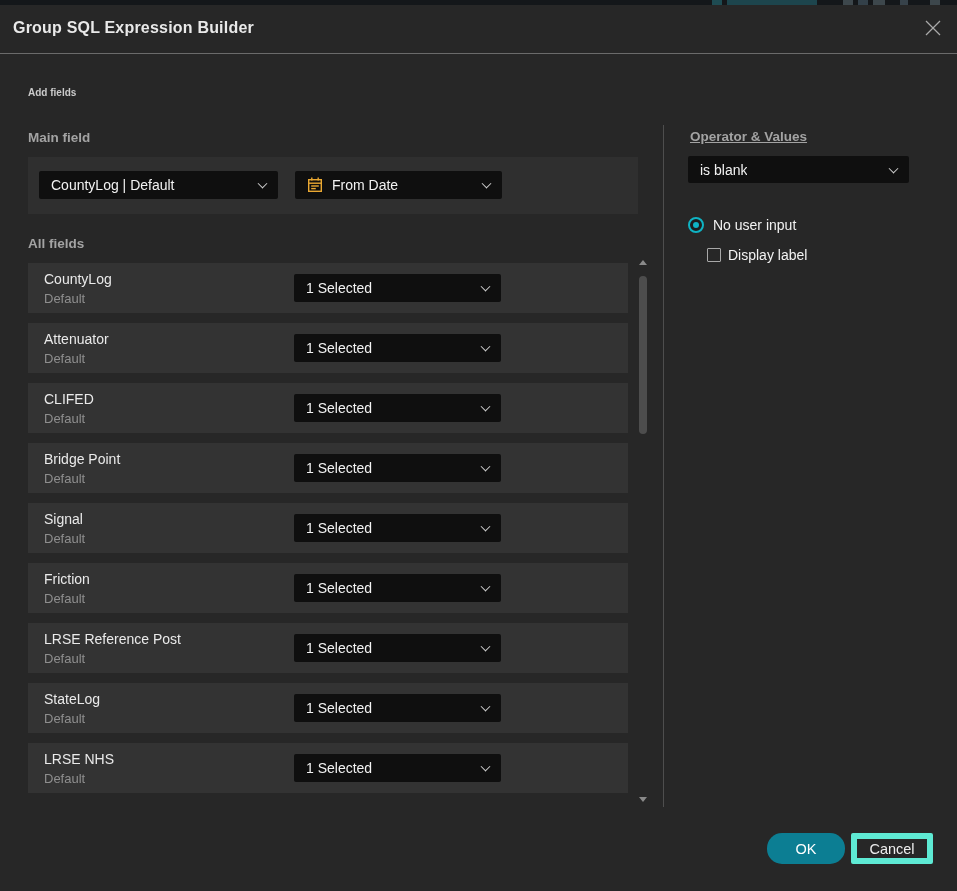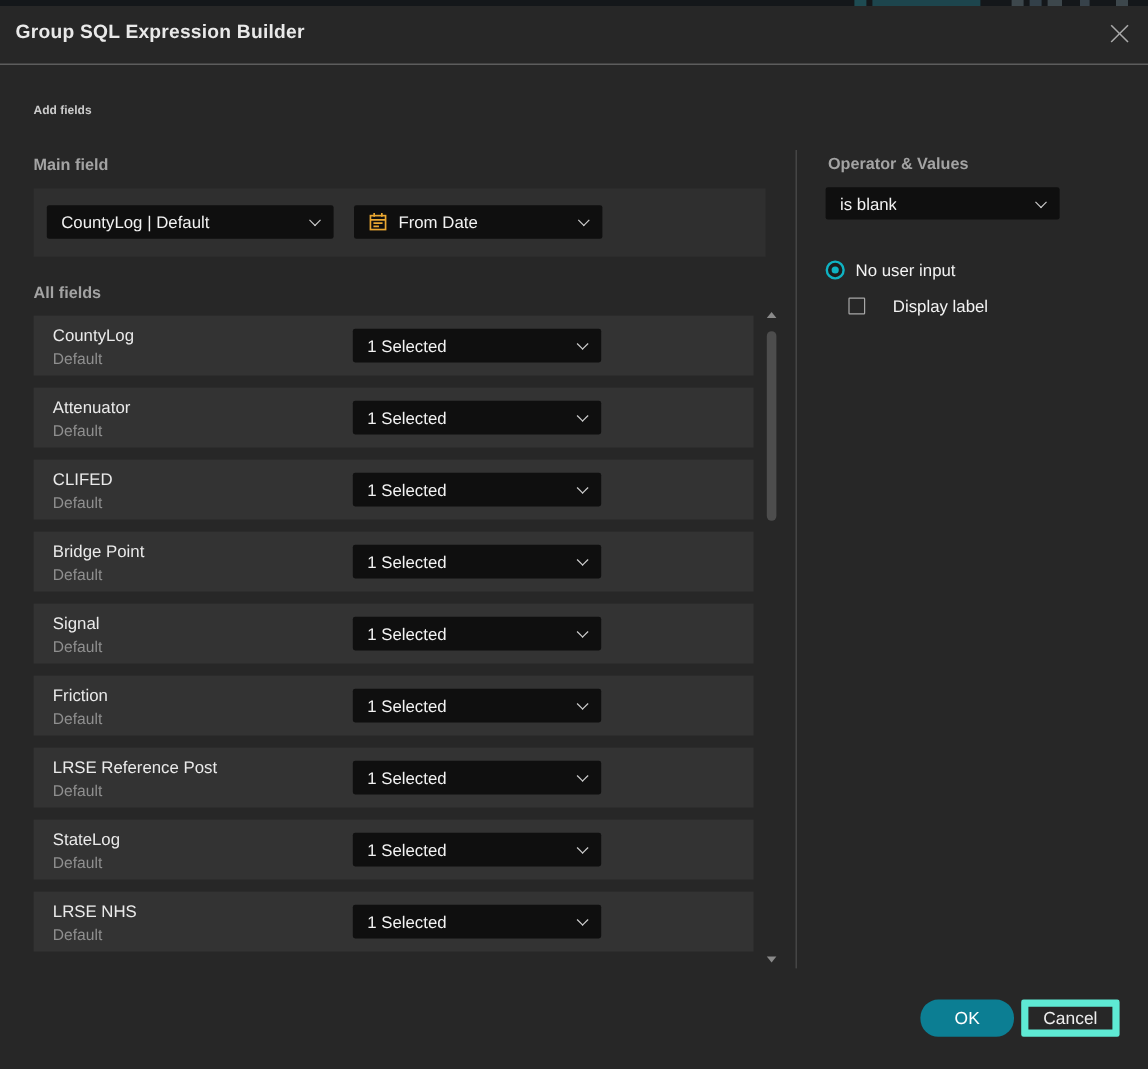--- a/index.html
+++ b/index.html
@@ -28,21 +28,21 @@
     display:flex; align-items:center; justify-content:center; cursor:pointer;
   }
   .title-divider { position:absolute; left:0; top:48px; width:100%; height:1px; background:#6b6b6b; }
 
   .heading {
     position:absolute; left:28px; top:82px; font-size:10px; font-weight:700; color:#cbcbcb;
   }
   .sublabel { position:absolute; font-size:13.5px; font-weight:700; color:#a3a3a3; }
   .main-field-label { left:28px; top:125px; }
   .all-fields-label { left:28px; top:231px; }
-  .operator-label   { left:690px; top:124px; }
+  .operator-label   { left:690px; top:124px;text-decoration:underline; }
 
   .main-panel {
     position:absolute; left:28px; top:152px; width:610px; height:57px; background:#2f2f2f;
   }
 
   .dd {
     position:absolute; height:28px; background:#0f0f0f; border-radius:2px;
     display:flex; align-items:center; padding:0 12px; cursor:pointer;
   }
   .dd-text { font-size:14px; color:#f2f2f2; white-space:nowrap; overflow:hidden; }
@@ -72,33 +72,33 @@
   .scroll-up   { top:5px;  border-bottom:5px solid #8a8a8a; }
   .scroll-down { bottom:5px; border-top:5px solid #8a8a8a; }
   .scroll-thumb {
     position:absolute; left:3px; top:21px; width:8px; height:158px;
     background:#4d4d4d; border-radius:4px; cursor:grab;
   }
 
   .v-divider { position:absolute; left:663px; top:120px; width:1px; height:682px; background:#4e4e4e; }
 
   
-  .operator-dd { left:688px; top:151px; width:195px; height:27px; }
+  .operator-dd { left:688px; top:151px; width:221px; height:27px; }
   .radio-row { position:absolute; left:688px; top:212px; display:flex; align-items:center; cursor:pointer; }
   .radio-outer {
     width:16px; height:16px; border-radius:50%; border:2px solid #0fb3c3;
     display:flex; align-items:center; justify-content:center; background:#1d1d1d; flex:0 0 auto;
   }
   .radio-dot { width:6px; height:6px; border-radius:50%; background:#0fb3c3; }
   .radio-label { margin-left:9px; font-size:14px; color:#f2f2f2; }
   .checkbox-row { position:absolute; left:707px; top:242px; display:flex; align-items:center; cursor:pointer; }
   .checkbox-box {
     width:14px; height:14px; border:1.5px solid #a8a8a8; border-radius:1px; background:transparent; flex:0 0 auto;
   }
-  .checkbox-label { margin-left:23px; font-size:14px; color:#f2f2f2; }
+  .checkbox-label { margin-left:7px; font-size:14px; color:#f2f2f2; }
 
   
   .btn {
     position:absolute; top:828px; height:31px; border-radius:2px; font-size:14.5px;
     display:flex; align-items:center; justify-content:center; cursor:pointer;
     font-family:"Liberation Sans", sans-serif;
   }
   .btn-ok { left:767px; width:78px; background:#0c7e93; color:#ffffff;border-radius:15px; }
   .btn-cancel { left:851px; width:82px; background:transparent; border:6px solid #5eead4; color:#eeeeee; }
 </style>

